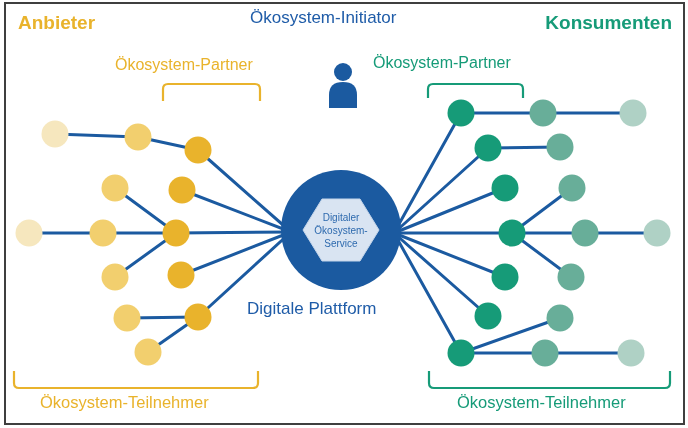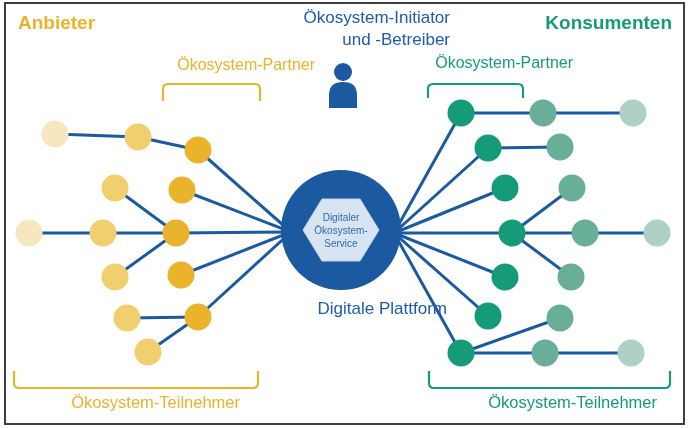--- a/index.html
+++ b/index.html
@@ -1,21 +1,21 @@
 <!DOCTYPE html>
 <html style="--gold: #E9B32C; --green: #169B78; --text-blue: #1F5CA8; --hex-text: #2E6AAE;"><head>
 <meta charset="utf-8">
 <style>
   html,body{margin:0;padding:0;background:#fff;}
   body{font-family:"Liberation Sans",sans-serif;}
   .stage{position:relative;width:688px;height:428px;background:#fff;overflow:hidden;}
   .frame{position:absolute;left:4px;top:2px;right:3px;bottom:3px;border:2px solid #3f3f3f;pointer-events:none;}
   svg.net{position:absolute;left:0;top:0;}
   .lbl{position:absolute;white-space:nowrap;}
-  .lbl.center{text-align:right;}
+  .lbl.center{text-align:left;}
   .anbieter{left:18px;top:12px;font-size:19px;font-weight:bold;color:var(--gold);}
   .konsumenten{right:16px;top:12px;font-size:19px;font-weight:bold;color:var(--green);}
   .initiator{left:250px;top:7px;width:200px;font-size:17px;line-height:22px;color:var(--text-blue);}
   .partner-left{left:115px;top:56px;width:200px;font-size:16px;color:var(--gold);}
   .partner-right{left:373px;top:54px;width:200px;font-size:16px;color:var(--green);}
   .plattform{left:247px;top:299px;width:200px;font-size:17px;color:var(--text-blue);}
   .teiln-left{left:40px;top:393px;width:200px;font-size:16.5px;color:var(--gold);}
   .teiln-right{left:457px;top:393px;width:200px;font-size:16.5px;color:var(--green);}
   .hex-text{font-size:10px;fill:var(--hex-text);text-anchor:middle;font-family:"Liberation Sans",sans-serif;}
 </style>
@@ -106,21 +106,20 @@
     <path d="M428,98 L428,89 Q428,84 433,84 L518,84 Q523,84 523,89 L523,98" class="bracket green-stroke" fill="none" stroke-width="2.2" stroke="#169B78"></path>
     <path d="M14,371 L14,383 Q14,388 19,388 L253,388 Q258,388 258,383 L258,371" class="bracket gold-stroke" fill="none" stroke-width="2.2" stroke="#E9B32C"></path>
     <path d="M429,371 L429,383 Q429,388 434,388 L665,388 Q670,388 670,383 L670,371" class="bracket green-stroke" fill="none" stroke-width="2.2" stroke="#169B78"></path>
   </svg>
 
   <div class="lbl konsumenten">Konsumenten</div>
   <div class="lbl anbieter">Anbieter</div>
 
   <div class="lbl center initiator">
     <div>Ökosystem-Initiator</div>
-    <div>und -Betreiber</div>
   </div>
 
   <div class="lbl center partner-left">Ökosystem-Partner</div>
   <div class="lbl center partner-right">Ökosystem-Partner</div>
 
   <div class="lbl center plattform">Digitale Plattform</div>
 
   <div class="lbl center teiln-left">Ökosystem-Teilnehmer</div>
   <div class="lbl center teiln-right">Ökosystem-Teilnehmer</div>
 

